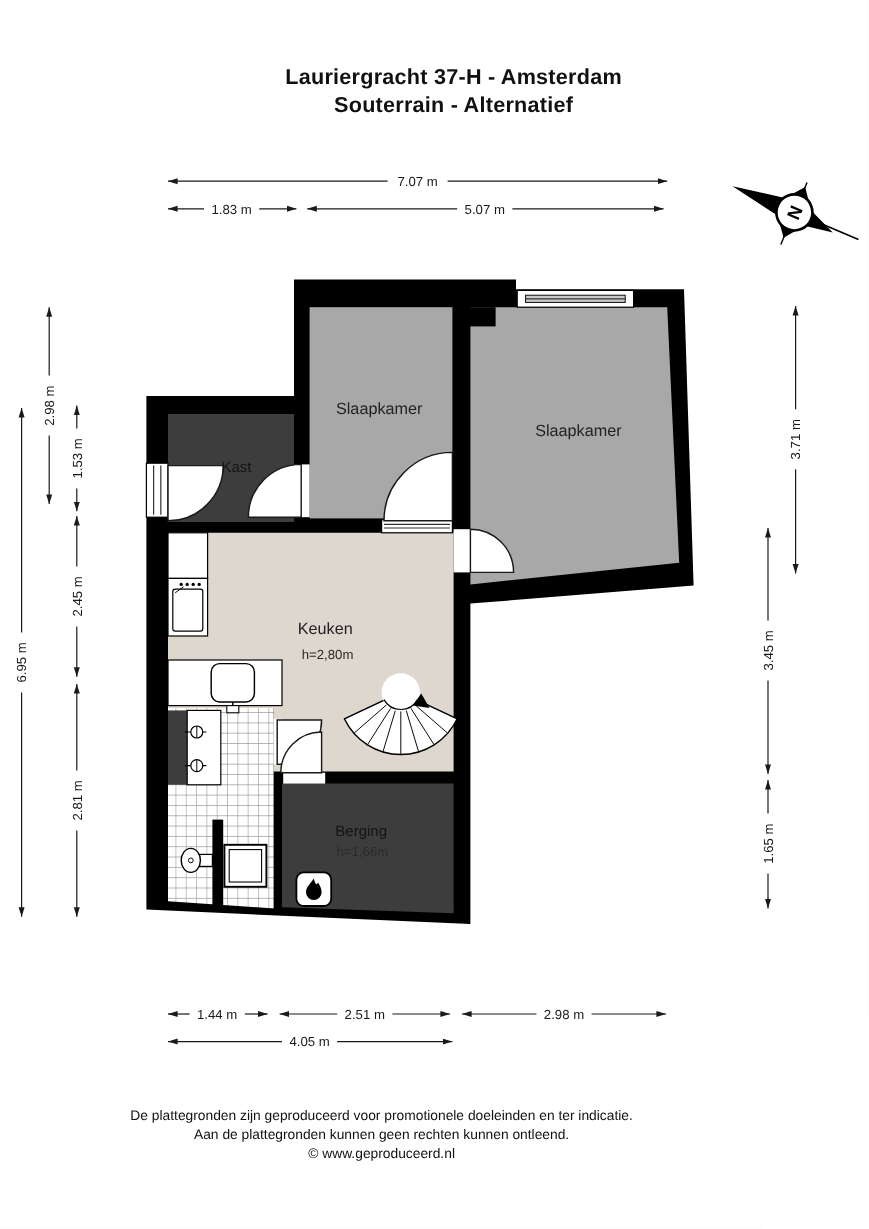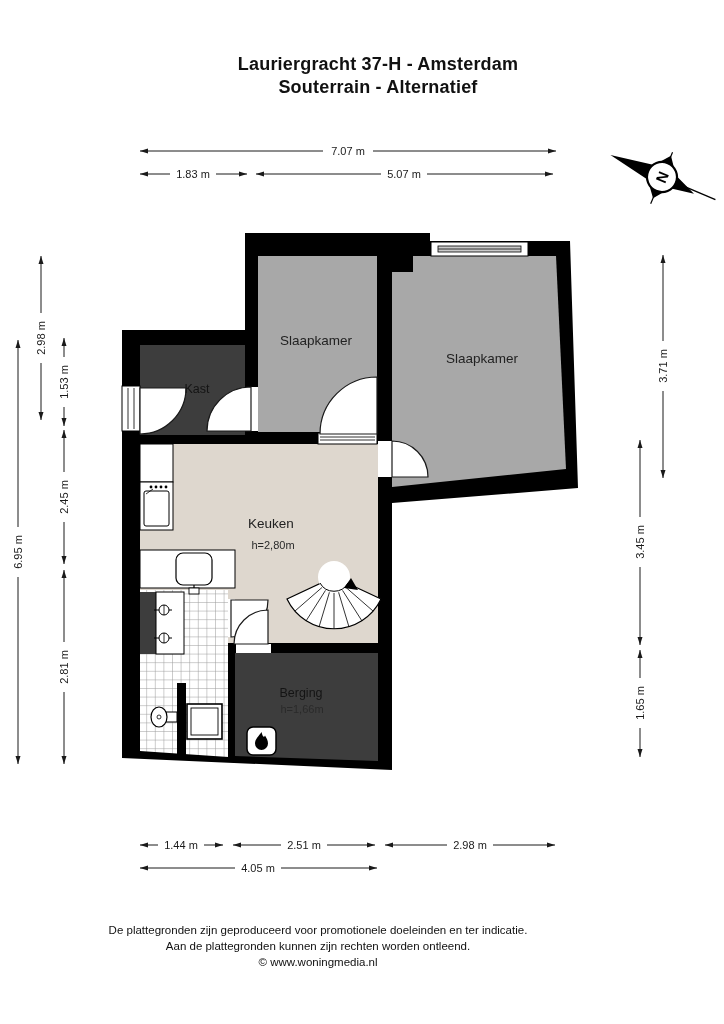--- a/index.html
+++ b/index.html
@@ -218,17 +218,17 @@
     <text class="roomlabel" x="482" y="363">Slaapkamer</text>
     <text class="roomlabel-dark" x="197" y="393">Kast</text>
     <text class="roomlabel" x="271" y="528">Keuken</text>
     <text class="heightlabel" x="273" y="549">h=2,80m</text>
     <text class="roomlabel-dark" x="301" y="697">Berging</text>
     <text class="heightlabel" x="302" y="713" fill="#1c1c1c" font-size="10.5">h=1,66m</text>
   </svg>
 
   <div class="footer-block">
     <div>De plattegronden zijn geproduceerd voor promotionele doeleinden en ter indicatie.</div>
-    <div>Aan de plattegronden kunnen zijn rechten worden ontleend.</div>
-    <div>© www.woningmedia.nl</div>
+    <div>Aan de plattegronden kunnen geen rechten kunnen ontleend.</div>
+    <div>© www.geproduceerd.nl</div>
   </div>
 
 </div>
 
 </body></html>

